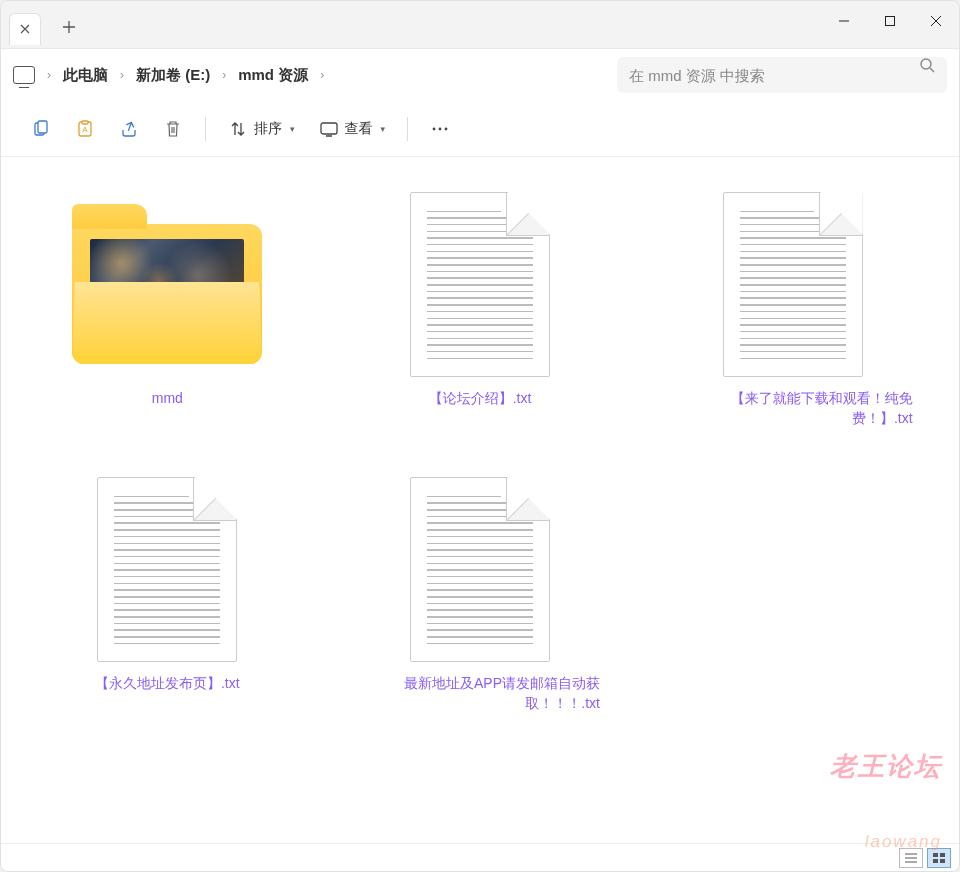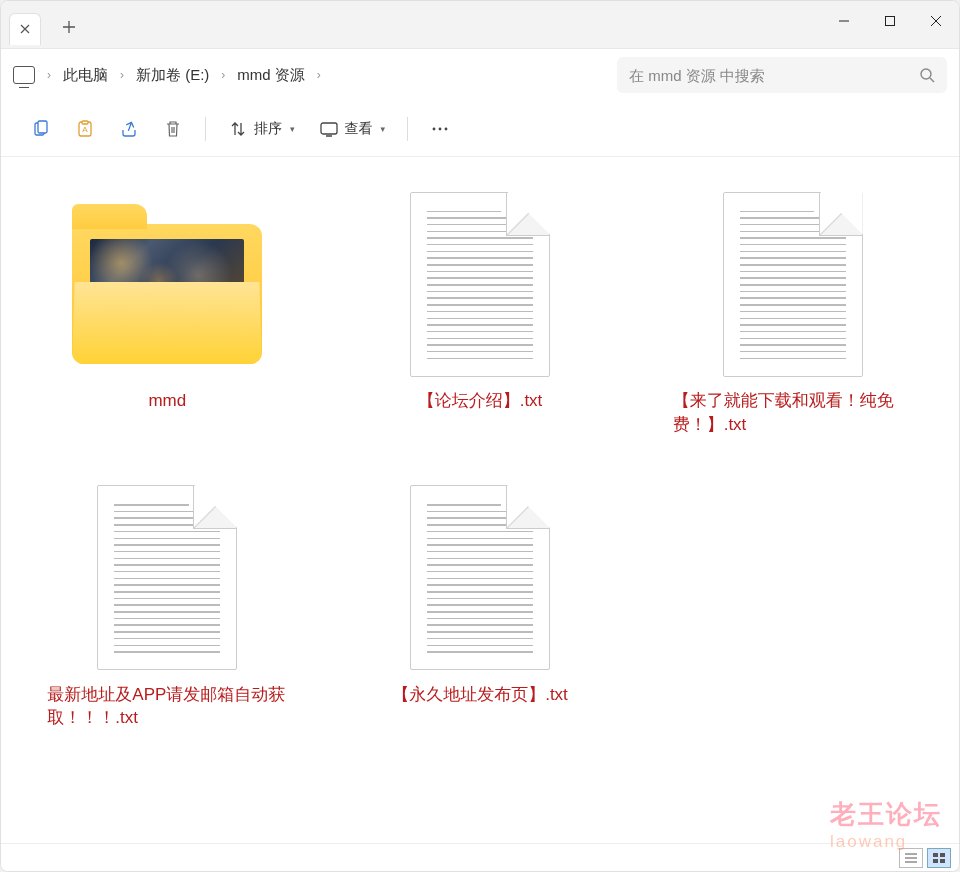--- a/index.html
+++ b/index.html
@@ -110,34 +110,34 @@
       flex: 1;
       gap: 0;
       font-size: 15px;
       color: #333;
       overflow: hidden;
     }
     .crumb {
       padding: 6px 8px;
       white-space: nowrap;
       cursor: pointer;
+      font-weight: bold;
     }
     .chev {
       color: #999;
       font-size: 12px;
       padding: 0 4px;
       cursor: pointer;
     }
     .search-box {
       width: 330px;
       height: 36px;
       background: #f5f5f5;
       border-radius: 6px;
       display: flex;
-      align-items: center;
       padding: 0 12px;
       gap: 8px;
     }
     .search-box input {
       flex: 1;
       border: none;
       background: transparent;
       outline: none;
       font-size: 15px;
       color: #666;
@@ -199,23 +199,23 @@
     }
     .item-icon-wrap {
       width: 200px;
       height: 190px;
       display: flex;
       align-items: center;
       justify-content: center;
       margin-bottom: 10px;
     }
     .item-label {
-      font-size: 17px;
-      color: #b91c1c;
-      text-align: left;
+      font-size: 14px;
+      color: #8b5cf6;
+      text-align: right;
       max-width: 240px;
       line-height: 1.4;
       word-break: break-word;
     }
     
     .folder-icon {
       width: 190px;
       height: 160px;
       position: relative;
     }
@@ -359,27 +359,28 @@
       cursor: pointer;
       font-size: 10px;
       color: #555;
     }
     .view-toggle.active { background: #cfe4ff; border-color: #7ab; }
     
     .watermark {
       position: absolute;
       right: 18px;
       bottom: 20px;
-      text-align: left;
+      text-align: right;
       pointer-events: none;
       opacity: 0.45;
       z-index: 100;
+      font-style: italic;
     }
     .watermark .wm1 { font-size: 26px; font-weight: bold; color: #ff4d6d; letter-spacing: 2px; }
-    .watermark .wm2 { font-size: 17px; color: #ff8c66; letter-spacing: 2px; }
+    .watermark .wm2 { font-size: 17px; color: #ff8c66; letter-spacing: 2px; margin-top: 48px; }
     
     svg { display: block; }
   </style>
 </head>
 <body>
 
 <div class="window">
 
   <div class="title-bar">
     <div class="tabs-area">
@@ -599,21 +600,21 @@
             <div class="line"></div>
             <div class="line"></div>
             <div class="line"></div>
             <div class="line"></div>
             <div class="line"></div>
             <div class="line"></div>
             <div class="line"></div>
             <div class="line"></div>
         </div>
       </div>
-      <div class="item-label">最新地址及APP请发邮箱自动获取！！！.txt</div>
+      <div class="item-label">【永久地址发布页】.txt</div>
     </div>
 
     <div class="item">
       <div class="item-icon-wrap">
         <div class="text-file-icon">
           <div class="line"></div>
             <div class="line"></div>
             <div class="line"></div>
             <div class="line"></div>
             <div class="line"></div>
@@ -630,21 +631,21 @@
             <div class="line"></div>
             <div class="line"></div>
             <div class="line"></div>
             <div class="line"></div>
             <div class="line"></div>
             <div class="line"></div>
             <div class="line"></div>
             <div class="line"></div>
         </div>
       </div>
-      <div class="item-label">【永久地址发布页】.txt</div>
+      <div class="item-label">最新地址及APP请发邮箱自动获取！！！.txt</div>
     </div>
 
   </div>
 
   <div class="status-bar">
     <div class="view-toggle">
       <svg width="12" height="10" viewBox="0 0 12 10">
           <path d="M0 1 H12 M0 5 H12 M0 9 H12" stroke="#555" stroke-width="1"></path>
         </svg>
     </div>

